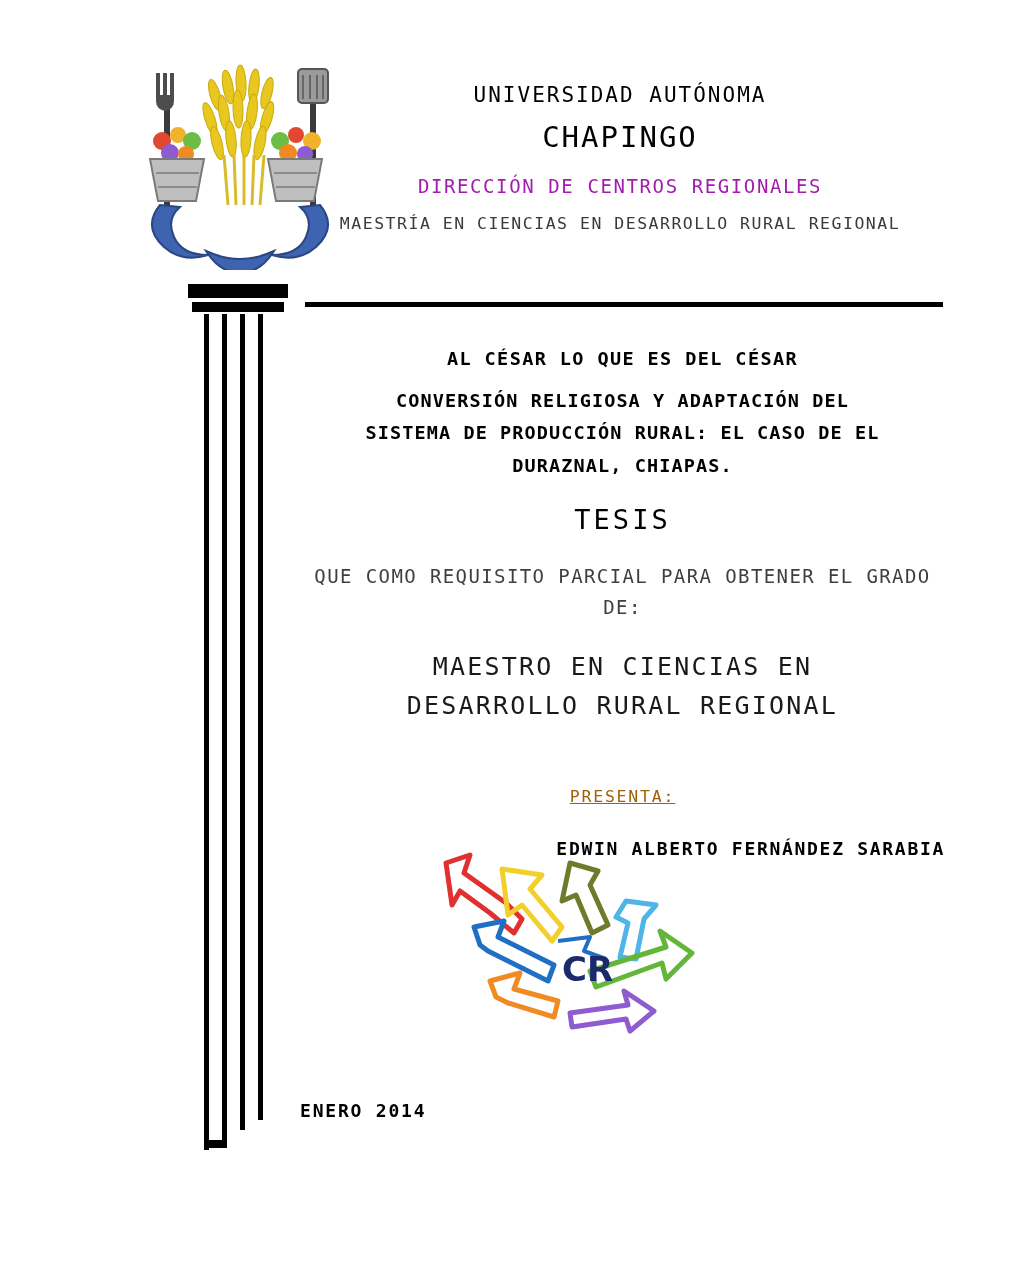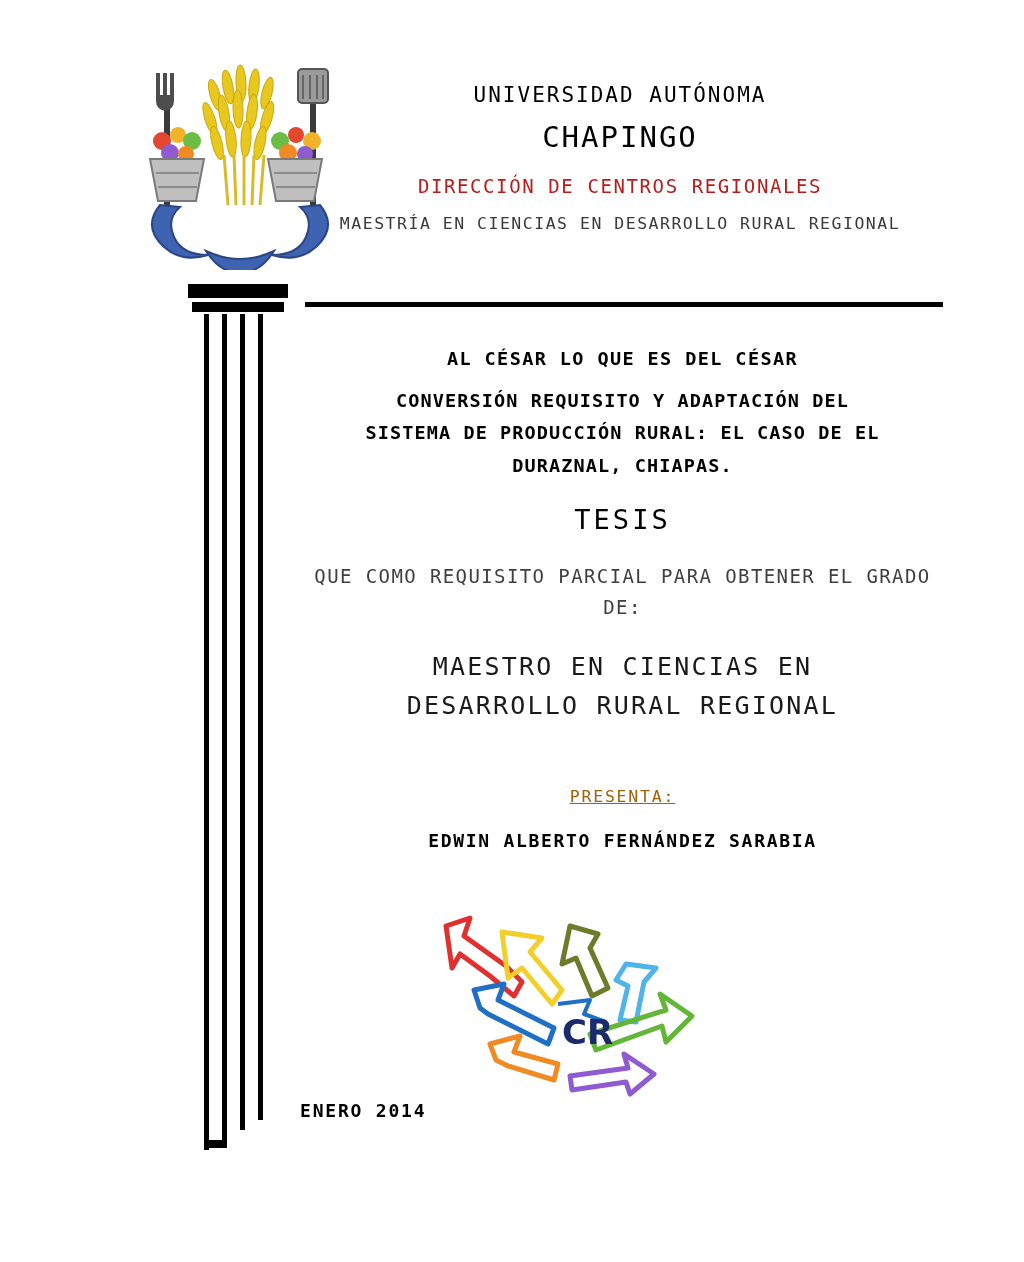--- a/index.html
+++ b/index.html
@@ -58,21 +58,21 @@
     line-height: 1.45;
   }
   .univ-line2 {
     font-size: 29px;
     letter-spacing: 2px;
     line-height: 1.9;
   }
   .direccion {
     font-size: 19px;
     letter-spacing: 1.6px;
-    color: #b91c1c;
+    color: #a21caf;
     line-height: 2.2;
   }
   .maestria {
     font-size: 16.5px;
     letter-spacing: 1.5px;
     color: #3a3a3a;
     line-height: 2.1;
   }
 
   
@@ -120,28 +120,29 @@
     font-size: 16.5px;
     letter-spacing: 1.8px;
     color: #a16207;
     margin-top: 62px;
     text-decoration: underline;
   }
   .t-author {
     font-size: 18px;
     font-weight: bold;
     letter-spacing: 1.7px;
-    margin-top: 24px;
+    margin-top: 32px;
+    text-align: right;
   }
 
   
   .cr-logo {
     position: absolute;
     left: 430px;
-    top: 904px;
+    top: 841px;
     width: 300px;
     height: 210px;
   }
 
   
   .t-date {
     position: absolute;
     left: 300px;
     top: 1100px;
     width: 645px;
@@ -245,21 +246,21 @@
 <div class="header-block">
   <div class="univ-line1">UNIVERSIDAD AUTÓNOMA</div>
   <div class="univ-line2">CHAPINGO</div>
   <div class="direccion">DIRECCIÓN DE CENTROS REGIONALES</div>
   <div class="maestria">MAESTRÍA EN CIENCIAS EN DESARROLLO RURAL REGIONAL</div>
 </div>
 
 <div class="body-block">
   <div class="t-title1">AL CÉSAR LO QUE ES DEL CÉSAR</div>
   <div class="t-title2">
-    <div>CONVERSIÓN REQUISITO Y ADAPTACIÓN DEL</div>
+    <div>CONVERSIÓN RELIGIOSA Y ADAPTACIÓN DEL</div>
     <div>SISTEMA DE PRODUCCIÓN RURAL: EL CASO DE EL</div>
     <div>DURAZNAL, CHIAPAS.</div>
   </div>
   <div class="t-tesis">TESIS</div>
   <div class="t-requisito">
     <div>QUE COMO REQUISITO PARCIAL PARA OBTENER EL GRADO</div>
     <div>DE:</div>
   </div>
   <div class="t-grado">
     <div>MAESTRO EN CIENCIAS EN</div>

